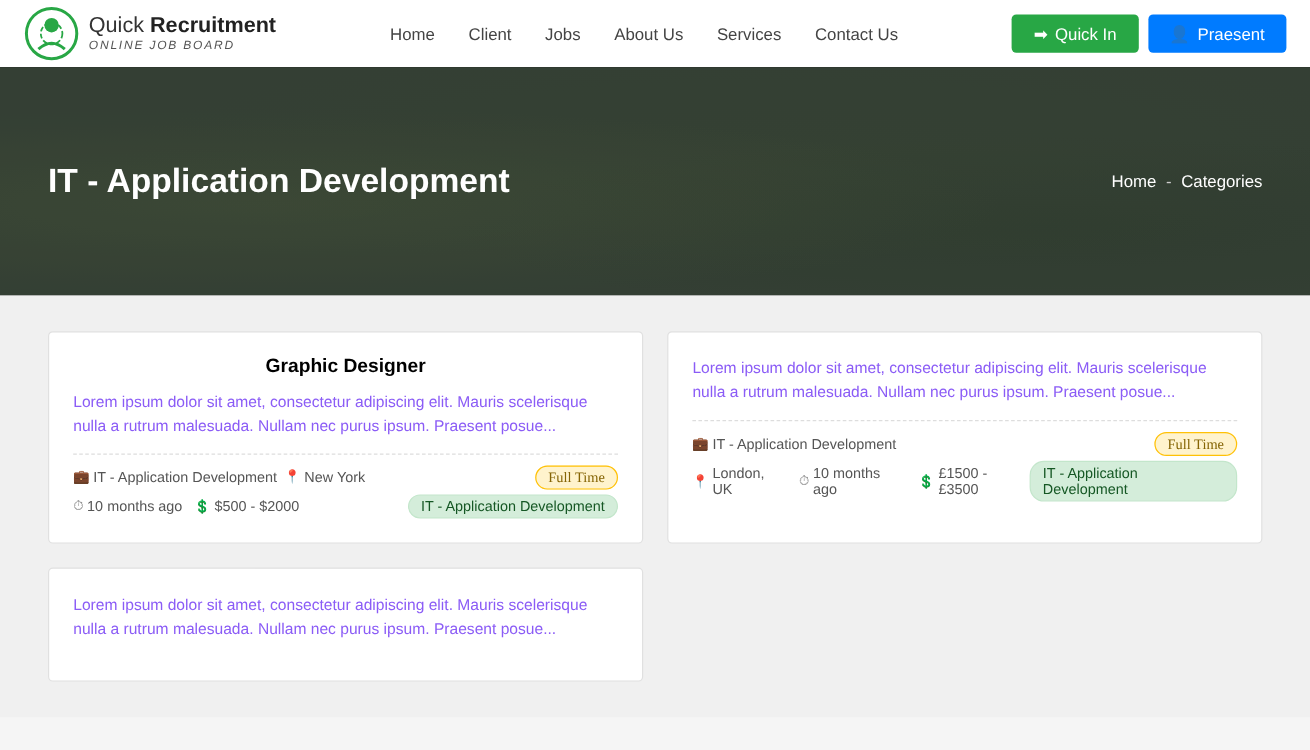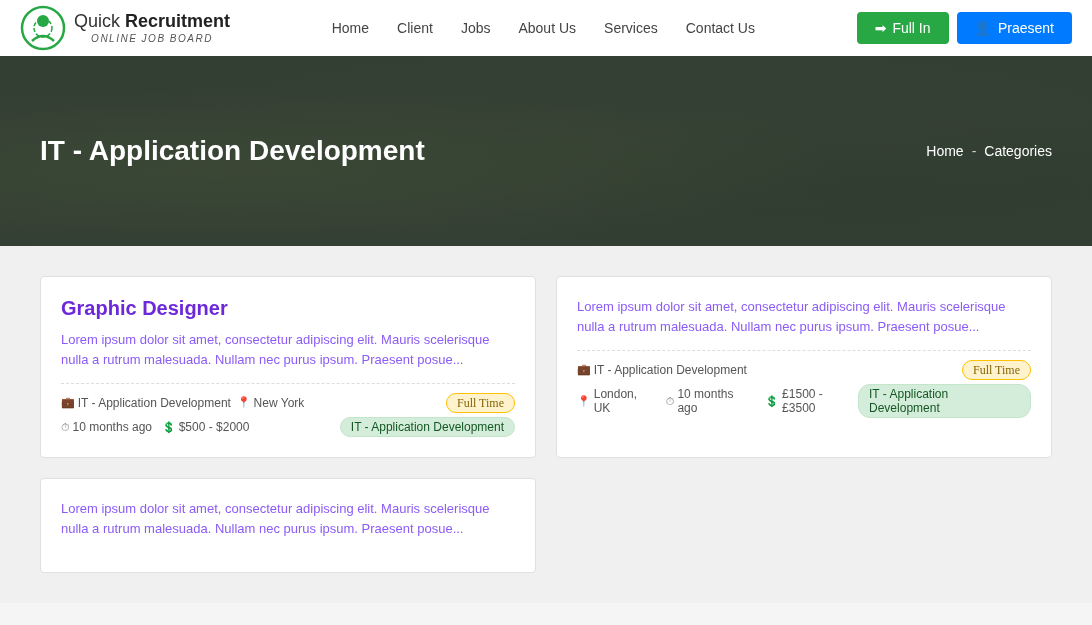--- a/index.html
+++ b/index.html
@@ -17,21 +17,21 @@
     }
     .navbar-brand {
       display: flex;
       align-items: center;
       gap: 8px;
     }
     .brand-logo {
       width: 46px;
       height: 46px;
     }
-    .brand-text-wrap { display: flex; flex-direction: column; line-height: 1.2; align-items: center; }
+    .brand-text-wrap { display: flex; flex-direction: column; line-height: 1.2; }
     .brand-title { font-size: 18px; color: #333; }
     .brand-title strong { font-weight: bold; color: #222; }
     .brand-subtitle { font-size: 10px; letter-spacing: 1.5px; color: #555; font-style: italic; }
     .navbar-nav {
       display: flex;
       align-items: center;
       gap: 28px;
       list-style: none;
     }
     .navbar-nav a {
@@ -131,24 +131,25 @@
 
     
     .job-card {
       background: #fff;
       border: 1px solid #e0e0e0;
       border-radius: 4px;
       padding: 20px;
       position: relative;
     }
     .job-card-title {
-      font-size: 20px;
+      font-size: 16px;
       font-weight: bold;
-      color: #6d28d9;
+      color: #000000;
       margin-bottom: 10px;
+      text-align: center;
     }
     .job-card-desc {
       font-size: 13px;
       color: #8b5cf6;
       line-height: 1.5;
       margin-bottom: 14px;
     }
     .job-meta {
       display: flex;
       flex-wrap: wrap;
@@ -231,21 +232,21 @@
     <li><a href="#">Client</a></li>
     <li><a href="#">Jobs</a></li>
     <li><a href="#">About Us</a></li>
     <li><a href="#">Services</a></li>
     <li><a href="#">Contact Us</a></li>
   </ul>
 
   <div class="navbar-actions">
     <button class="btn-signin">
       <span>➡</span>
-      <span>Full In</span>
+      <span>Quick In</span>
     </button>
     <button class="btn-register">
       <span>👤</span>
       <span>Praesent</span>
     </button>
   </div>
 </nav>
 
 <div class="hero-banner">
   <div class="hero-bg"></div>

